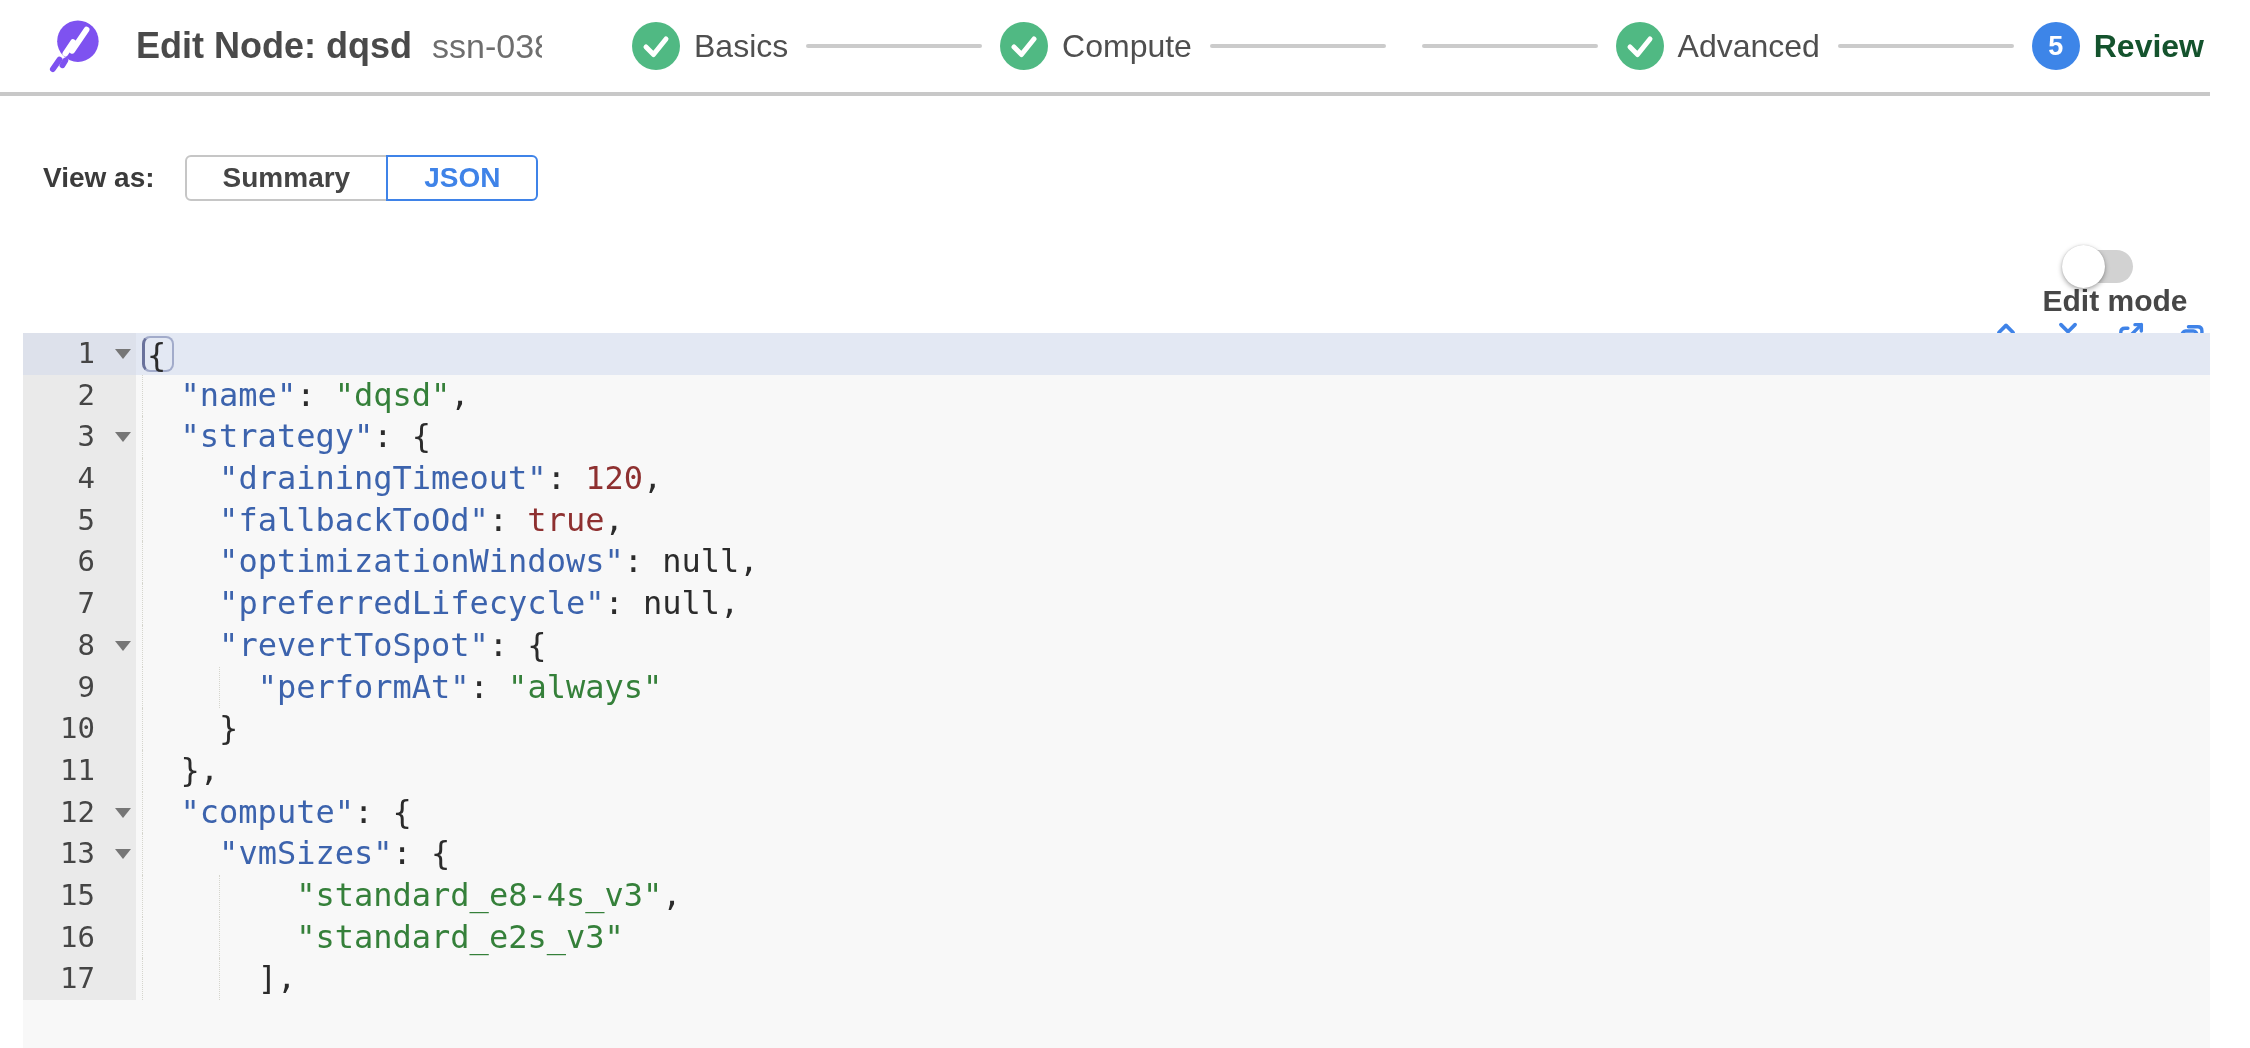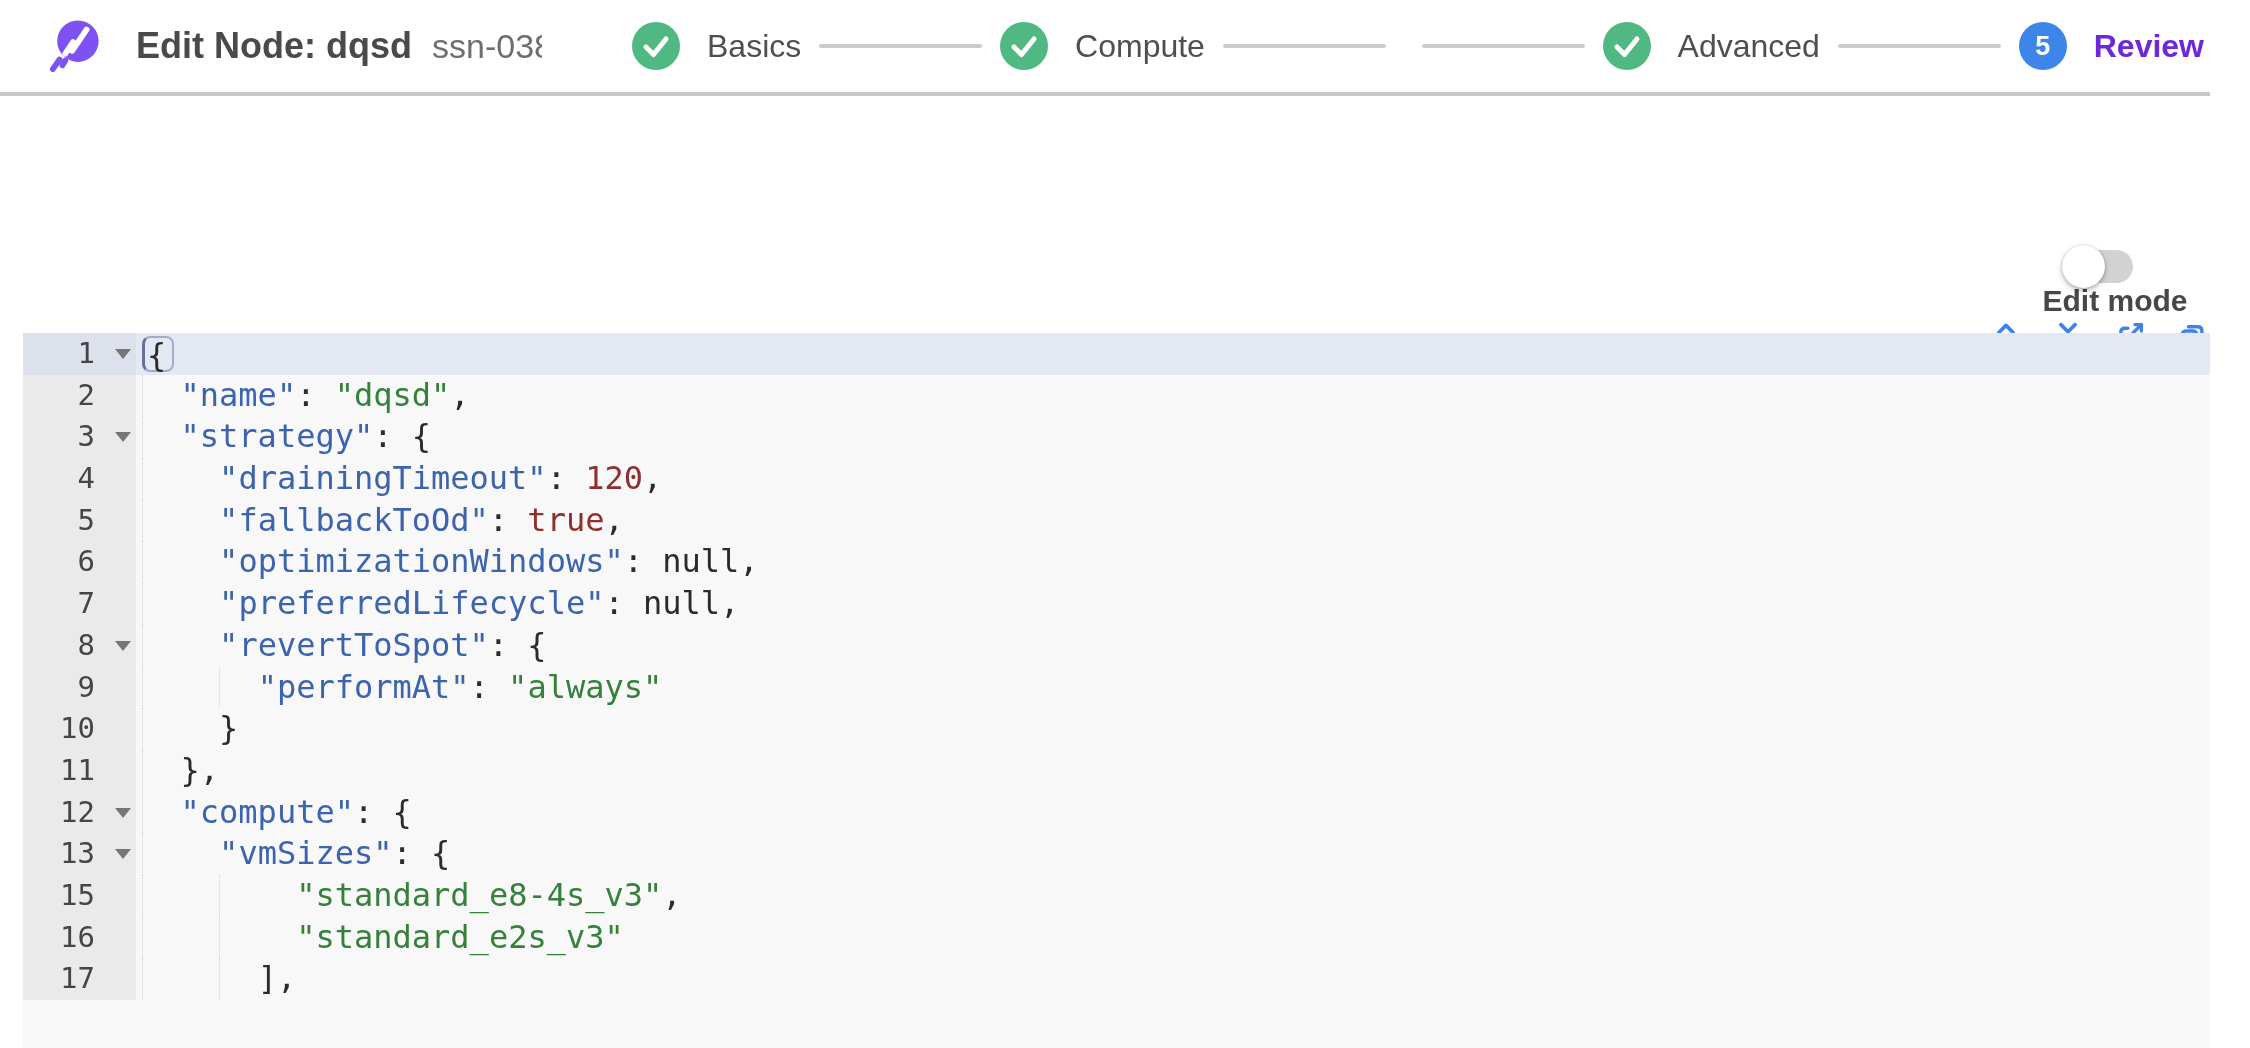--- a/index.html
+++ b/index.html
@@ -8,26 +8,26 @@
   .page { position:relative; width:2210px; height:868px; background:#fff; }
 
   
   .header { display:flex; align-items:center; height:96px; padding-left:48px;
             border-bottom:4px solid #c8c8c8; }
   .logo { width:54px; height:54px; flex:0 0 auto; }
   .title { font-size:36px; font-weight:bold; color:#4a4a4a; margin-left:34px; white-space:nowrap; }
   .node-id { font-size:34px; color:#6e6e6e; margin-left:20px; max-width:110px;
              overflow:hidden; white-space:nowrap; flex:0 0 auto; }
   .steps { flex:1; display:flex; align-items:center; margin-left:90px; padding-right:6px; min-width:0; }
-  .step { display:flex; align-items:center; gap:27px; flex:0 0 auto; }
+  .step { display:flex; align-items:center; gap:14px; flex:0 0 auto; }
   .step-circle { width:48px; height:48px; border-radius:50%; display:flex;
                  align-items:center; justify-content:center; background:#50b983; }
   .step-circle.active { background:#3d85e8; color:#fff; font-size:27px; font-weight:bold; }
   .step-label { font-size:32px; color:#4f4f4f; white-space:nowrap; }
-  .step-label.active { color:#6d28d9; font-weight:bold; }
+  .step-label.active { color:#14532d; font-weight:bold; }
   .connector { flex:1; height:4px; background:#cbcbcb; border-radius:2px; margin:0 18px; min-width:30px; }
 
   
   .viewas { position:absolute; top:155px; left:43px; display:flex; align-items:center; }
   .viewas-label { font-size:28px; font-weight:bold; color:#3b3b3b; margin-right:30px; }
   .seg-btn { height:46px; padding:0 36px; background:#fff; font-size:28px; font-weight:bold;
              display:flex; align-items:center; justify-content:center; cursor:pointer; }
   .seg-btn.plain { border:2px solid #c6c6c6; color:#454545; border-radius:6px 0 0 6px; }
   .seg-btn.selected { border:2px solid #3f83e8; color:#3f83e8; border-radius:0 6px 6px 0;
                       margin-left:-2px; position:relative; z-index:1; }
@@ -112,20 +112,25 @@
           <div class="step-label">Advanced</div>
         </div>
         <div class="connector"></div>
         <div class="step">
           <div class="step-circle active">5</div>
           <div class="step-label active">Review</div>
         </div>
       </div>
   </div>
 
+  <div class="viewas">
+    <div class="viewas-label">View as:</div>
+    <div class="seg-btn plain">Summary</div>
+    <div class="seg-btn selected">JSON</div>
+  </div>
 
   <div class="editrow">
     <div class="toggle">
       <div class="toggle-track"></div>
       <div class="toggle-knob"></div>
     </div>
     <div class="editmode-label">Edit mode</div>
     <div class="vdivider"></div>
     <div class="iconbar">
       <div class="icon-btn">

